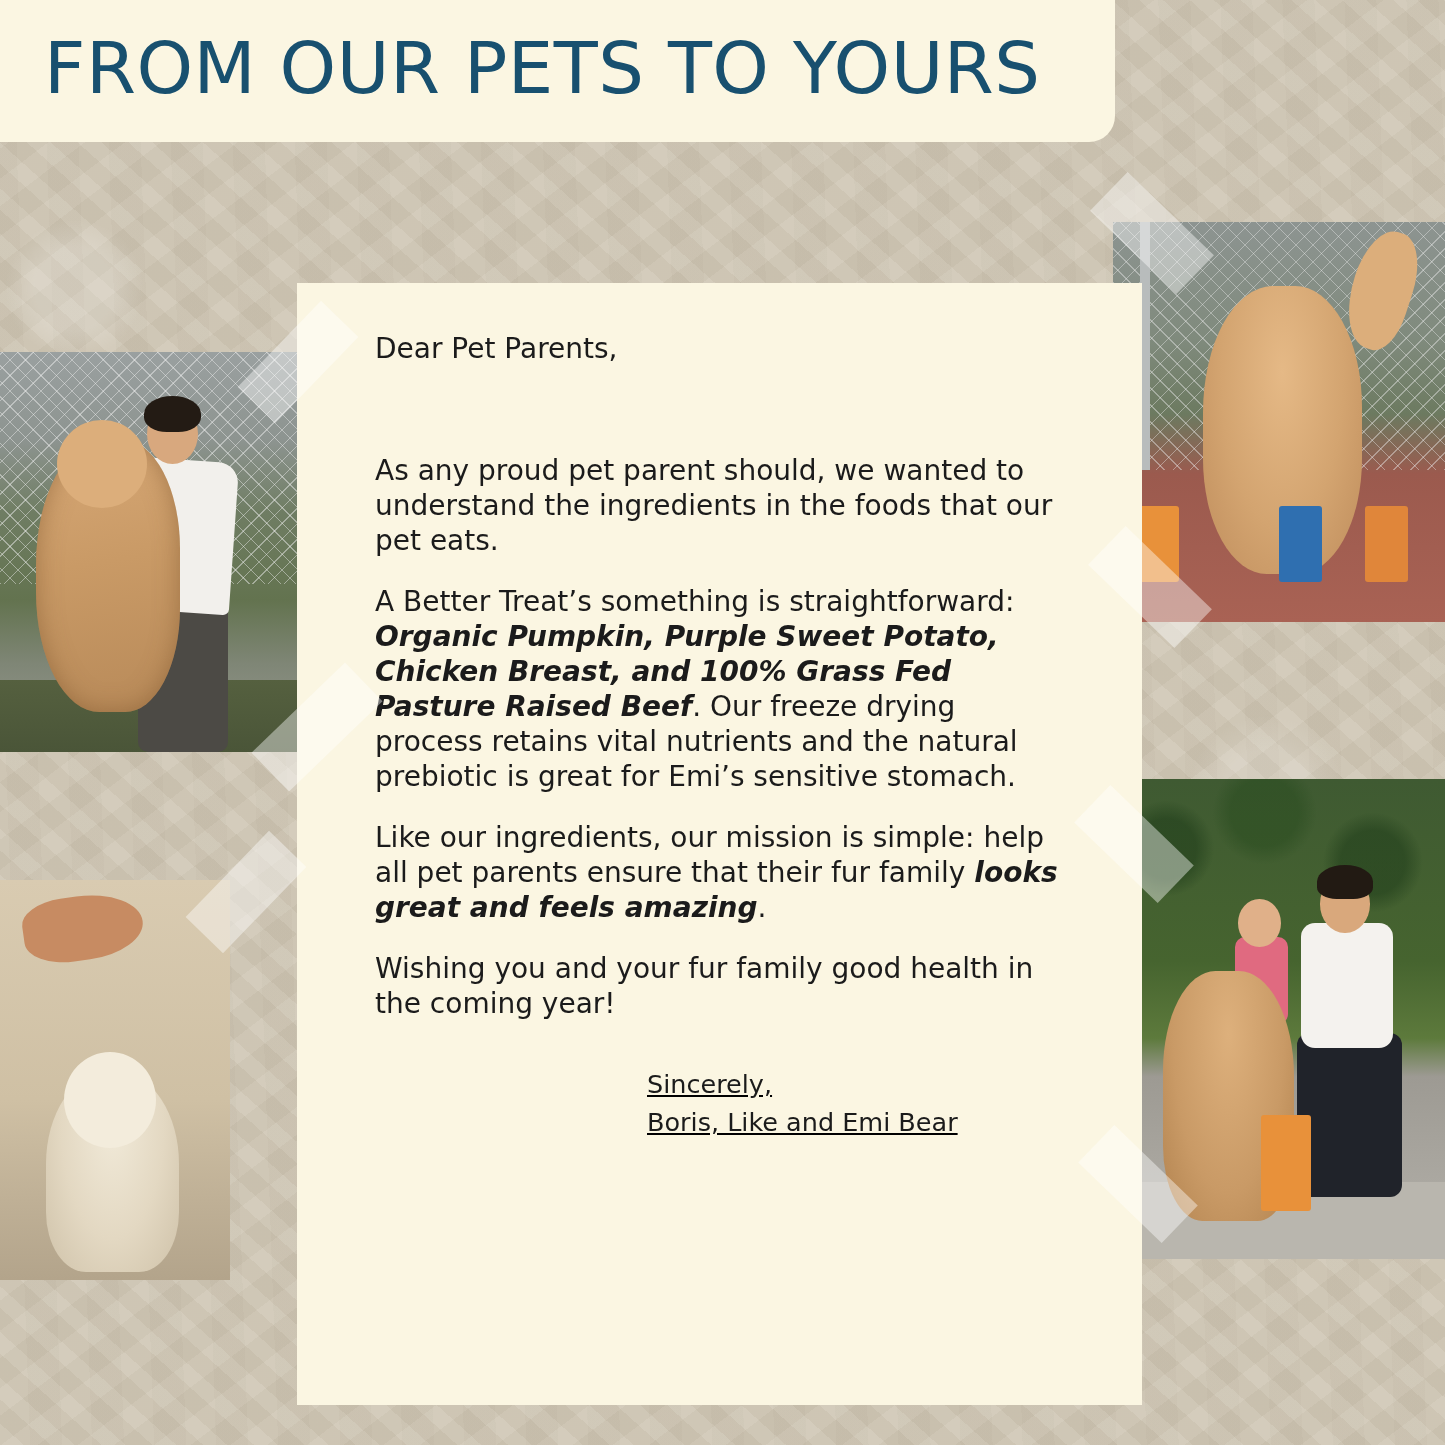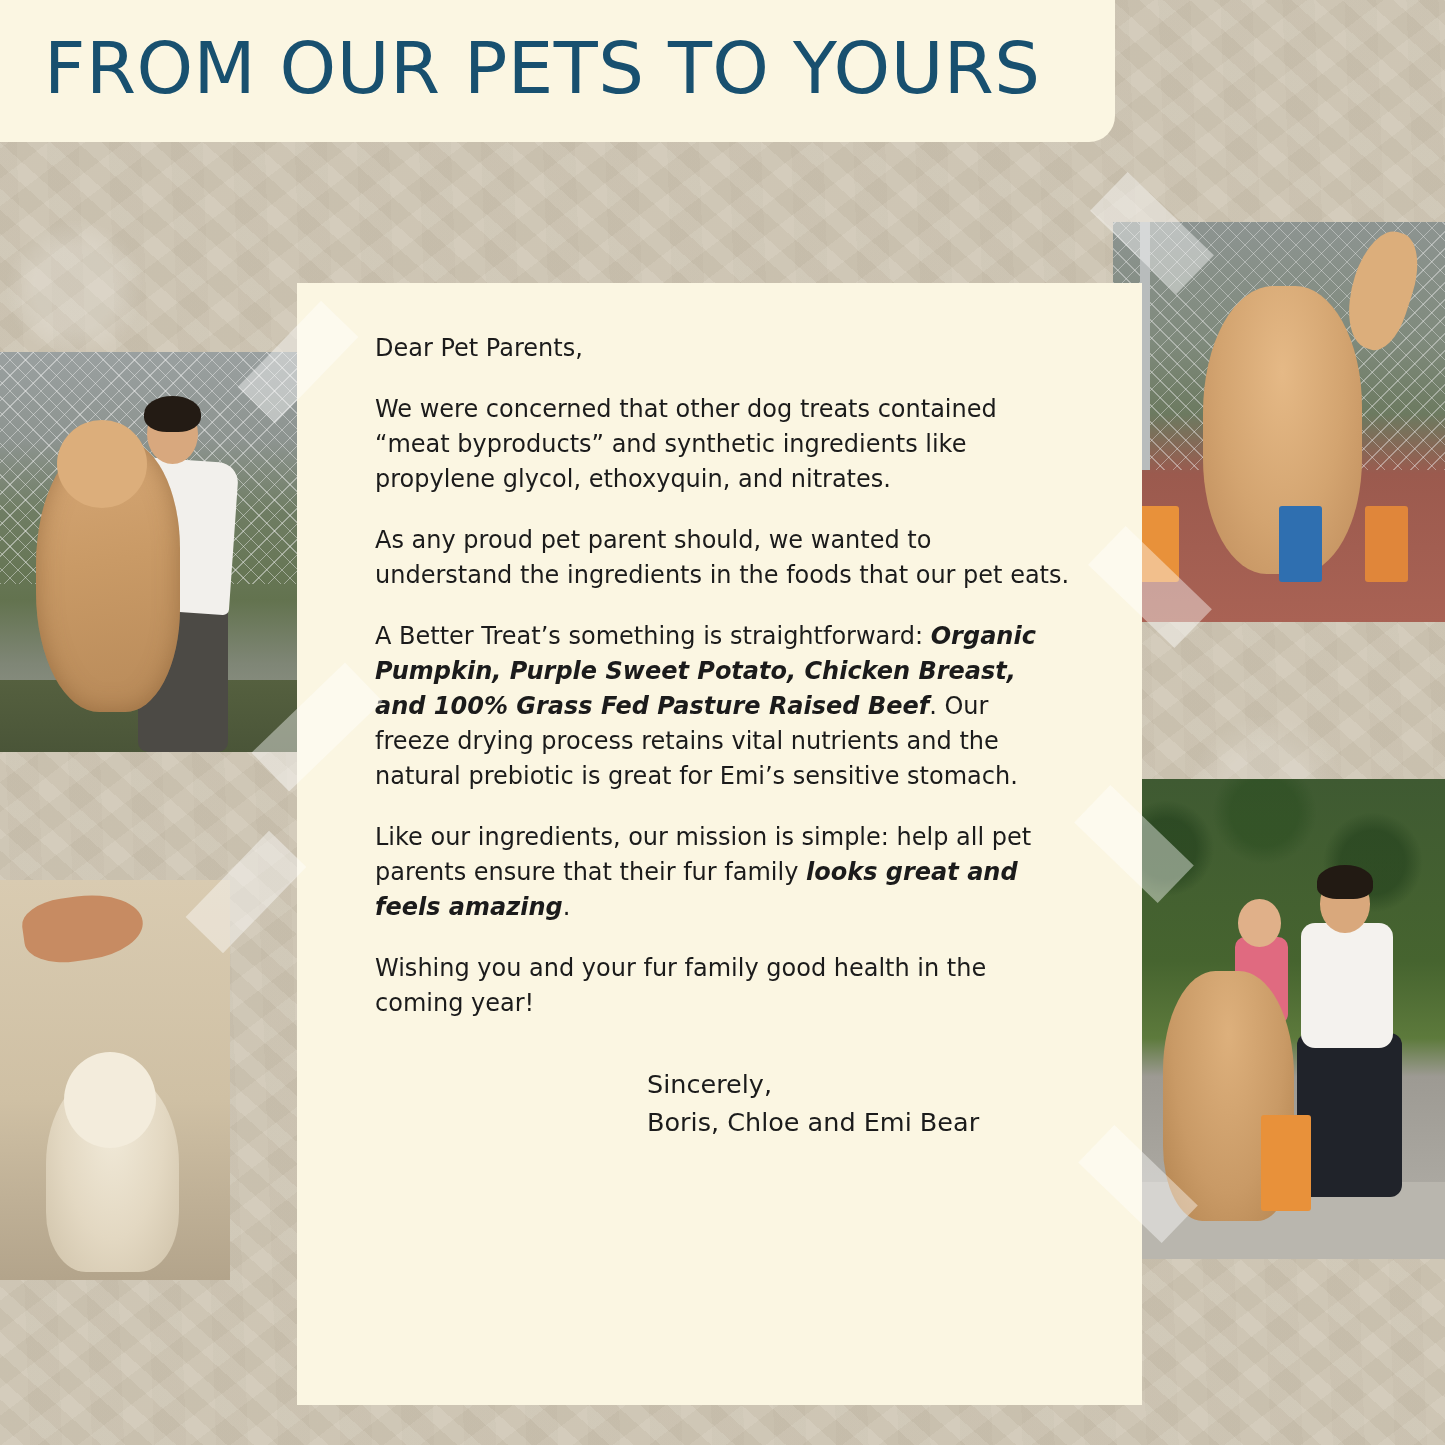--- a/index.html
+++ b/index.html
@@ -92,33 +92,34 @@
     top: 283px;
     width: 845px;
     height: 1122px;
     background: #fbf6e2;
     z-index: 4;
     box-sizing: border-box;
     padding: 30px 72px 0 78px;
   }
   .letter p {
     margin: 0 0 26px 0;
-    font-size: 24px;
+    font-size: 28px;
     line-height: 35px;
     color: #1b1b1b;
     font-family: "DejaVu Sans", sans-serif;
   }
   .letter p.first { margin-top: 18px; }
   .letter b {
     font-weight: bold;
     font-style: italic;
   }
   .signoff {
     margin-left: 272px;
     margin-top: 44px;
+    text-decoration: underline;
   }
   .signoff div {
     font-size: 25.5px;
     line-height: 38px;
     color: #1b1b1b;
     font-family: "DejaVu Sans", sans-serif;
   }
 
   
   .photo {
@@ -360,24 +361,24 @@
     <div class="child-head"></div>
     <div class="dog"></div>
     <div class="pack"></div>
   </div>
   <div class="tape" style="left:1076px; top:818px; width:116px; height:52px; transform:rotate(44deg);"></div>
   <div class="tape" style="left:1080px; top:1158px; width:116px; height:52px; transform:rotate(44deg);"></div>
 
   <div class="letter">
     <p class="first">Dear Pet Parents,</p>
     <div id="letter-body">
-        <p><span>We were concerned that other dog treats contained “meat byproducts” and synthetic ingredients like propylene glycol, ethoxyquin, and nitrates.</span><br></p>
+        <p><br></p>
         <p><span>As any proud pet parent should, we wanted to understand the ingredients in the foods that our pet eats.</span></p>
         <p><span>A Better Treat’s something is straightforward: </span><b>Organic Pumpkin, Purple Sweet Potato, Chicken Breast, and 100% Grass Fed Pasture Raised Beef</b><span>. Our freeze drying process retains vital nutrients and the natural prebiotic is great for Emi’s sensitive stomach.</span></p>
         <p><span>Like our ingredients, our mission is simple: help all pet parents ensure that their fur family </span><b>looks great and feels amazing</b><span>.</span></p>
         <p><span>Wishing you and your fur family good health in the coming year!</span></p>
       </div>
     <div class="signoff">
       <div>Sincerely,</div>
-      <div>Boris, Chloe and Emi Bear</div>
+      <div>Boris, Like and Emi Bear</div>
     </div>
   </div>
 </div>
 
 </body></html>

